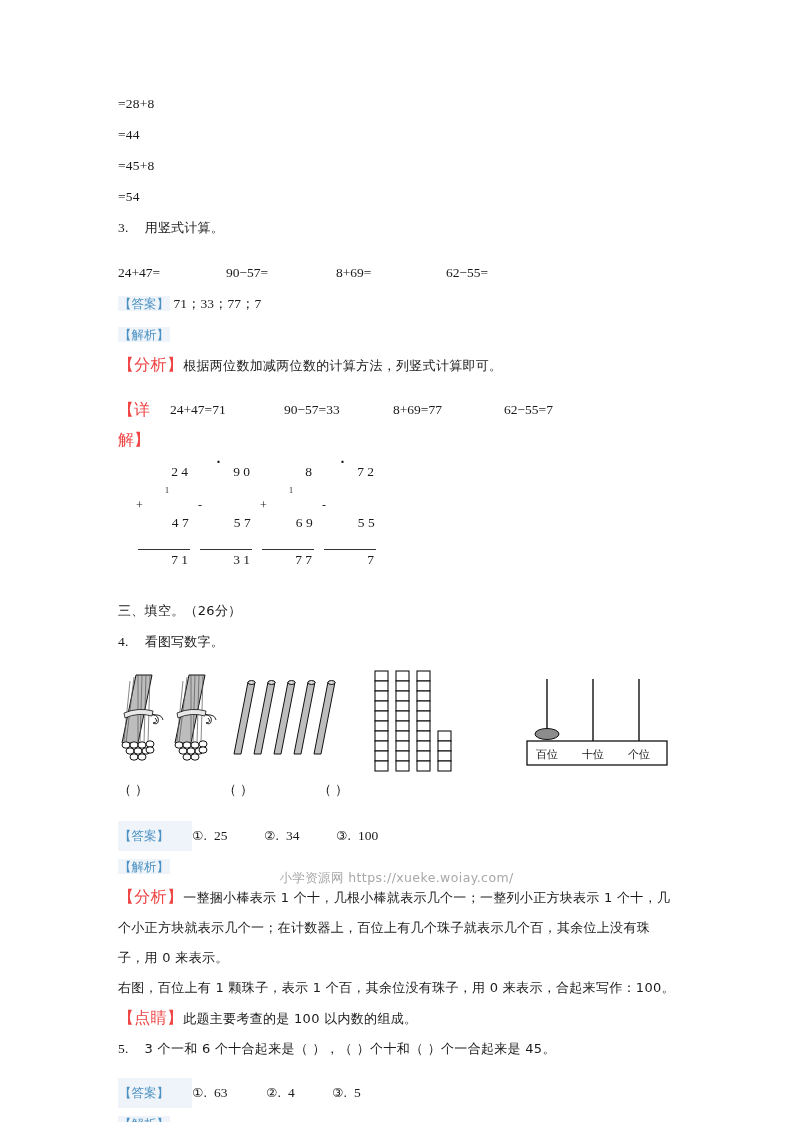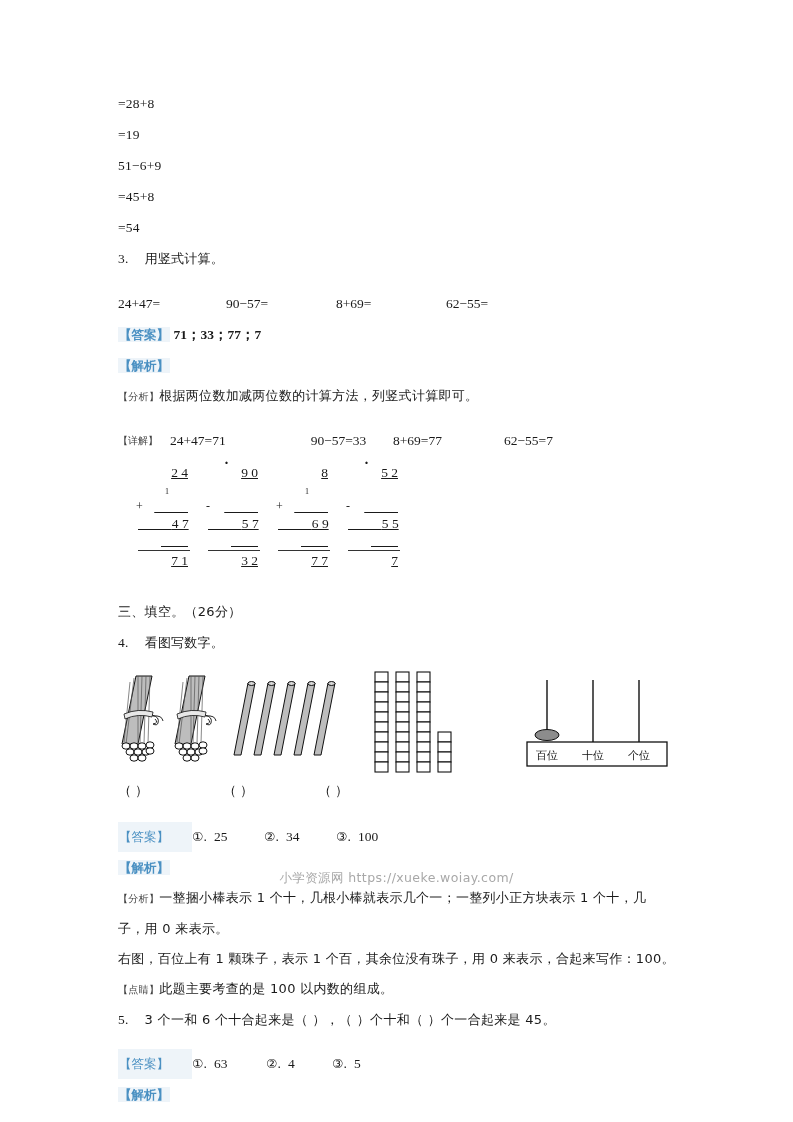--- a/index.html
+++ b/index.html
@@ -45,46 +45,44 @@
   }
   .tag{
     color:#4a90c2;
     background:#eef4f9;
     font-family:"DejaVu Sans","Liberation Sans",sans-serif;
     font-size:12.5px;
     padding:0 1px;
   }
   .tag-plain{
     font-family:"DejaVu Sans","Liberation Sans",sans-serif;
-    font-size:10px;
-    color:#404040;
+    font-size:16px;
+    color:#ef4444;
   }
   .ans-row{
     font-size:13.5px;
     line-height:31px;
-    font-weight:bold;
   }
   .circnum{
     font-family:"DejaVu Sans","Liberation Sans",sans-serif;
     font-size:12.5px;
   }
   
   .expr-row{
     display:flex;
     font-size:13.5px;
     line-height:31px;
   }
   .expr-row > span{display:inline-block;margin-top:14px;}
   
   .vcalc-wrap{
     display:flex;
     margin-top:8px;
     margin-left:20px;
-    gap:18px;
-    text-decoration:underline;
+    gap:10px;
   }
   .vcalc{
     position:relative;
     font-size:13.5px;
     line-height:17px;
     font-family:"Liberation Serif","DejaVu Serif",serif;
   }
   .vc-top,.vc-mid,.vc-bot{
     text-align:right;
     white-space:pre;
@@ -150,22 +148,21 @@
     letter-spacing:0.4px;
   }
 </style>
 </head>
 <body>
 
 <div class="page">
   <div class="content">
 
     <div class="line math">=28+8</div>
-    <div class="line math">=19</div>
-    <div class="line math">51−6+9</div>
+    <div class="line math">=44</div>
     <div class="line math">=45+8</div>
     <div class="line math">=54</div>
 
     <div class="line">
       <span class="math">3.</span>
       <span style="display:inline-block;width:9px;"></span>
       <span class="cn">用竖式计算。</span>
     </div>
 
     <div class="expr-row">
@@ -184,21 +181,21 @@
       <span class="tag">【解析】</span>
     </div>
 
     <div class="para">
       <span class="tag-plain">【分析】</span><span>根据两位数加减两位数的计算方法，列竖式计算即可。</span>
     </div>
 
     <div class="expr-row" style="line-height:30px;">
       <span class="tag-plain" style="width:52px;">【详解】</span>
       <span class="math" style="width:114px;">24+47=71</span>
-      <span class="math" style="width:109px;text-align:center;">90−57=33</span>
+      <span class="math" style="width:109px;">90−57=33</span>
       <span class="math" style="width:111px;">8+69=77</span>
       <span class="math">62−55=7</span>
     </div>
 
     <div class="vcalc-wrap">
 
       <div class="vcalc" style="width:52px;">
         <div class="vc-top">2 4</div>
         <div class="vc-mid">
           <span class="vc-op">+</span>
@@ -208,36 +205,36 @@
         <span class="smallcarry" style="position:absolute;left:27px;top:19px;">1</span>
       </div>
 
       <div class="vcalc" style="width:52px;">
         <span class="carrydot" style="left:16px;top:-4px;">·</span>
         <div class="vc-top">9 0</div>
         <div class="vc-mid">
           <span class="vc-op">-</span>
           <span>5 7</span>
         </div>
-        <div class="vc-bot">3 2</div>
+        <div class="vc-bot">3 1</div>
       </div>
 
       <div class="vcalc" style="width:52px;">
         <div class="vc-top">8</div>
         <div class="vc-mid">
           <span class="vc-op">+</span>
           <span>6 9</span>
         </div>
         <div class="vc-bot">7 7</div>
         <span class="smallcarry" style="position:absolute;left:27px;top:19px;">1</span>
       </div>
 
       <div class="vcalc" style="width:52px;">
         <span class="carrydot" style="left:16px;top:-4px;">·</span>
-        <div class="vc-top">5 2</div>
+        <div class="vc-top">7 2</div>
         <div class="vc-mid">
           <span class="vc-op">-</span>
           <span>5 5</span>
         </div>
         <div class="vc-bot">7</div>
       </div>
 
     </div>
 
     <div class="para" style="margin-top:28px;">三、填空。（26分）</div>
@@ -398,20 +395,21 @@
       <span class="math">100</span>
     </div>
 
     <div class="ans-row">
       <span class="tag">【解析】</span>
     </div>
 
     <div class="para">
       <span class="tag-plain">【分析】</span><span>一整捆小棒表示 1 个十，几根小棒就表示几个一；一整列小正方块表示 1 个十，几</span>
     </div>
+    <div class="para">个小正方块就表示几个一；在计数器上，百位上有几个珠子就表示几个百，其余位上没有珠</div>
     <div class="para">子，用 0 来表示。</div>
 
     <div class="para">右图，百位上有 1 颗珠子，表示 1 个百，其余位没有珠子，用 0 来表示，合起来写作：100。</div>
 
     <div class="para">
       <span class="tag-plain">【点睛】</span><span>此题主要考查的是 100 以内数的组成。</span>
     </div>
 
     <div class="para">
       <span class="math">5.</span>

